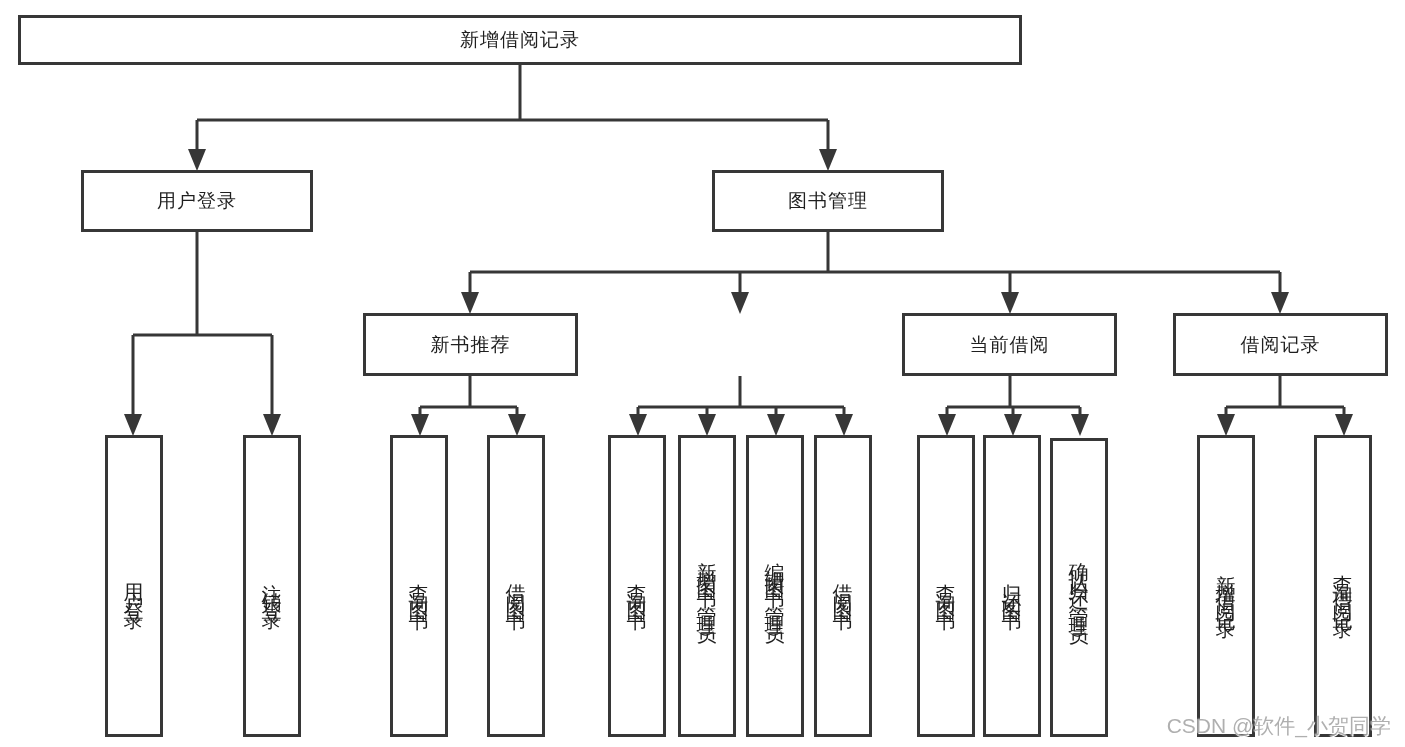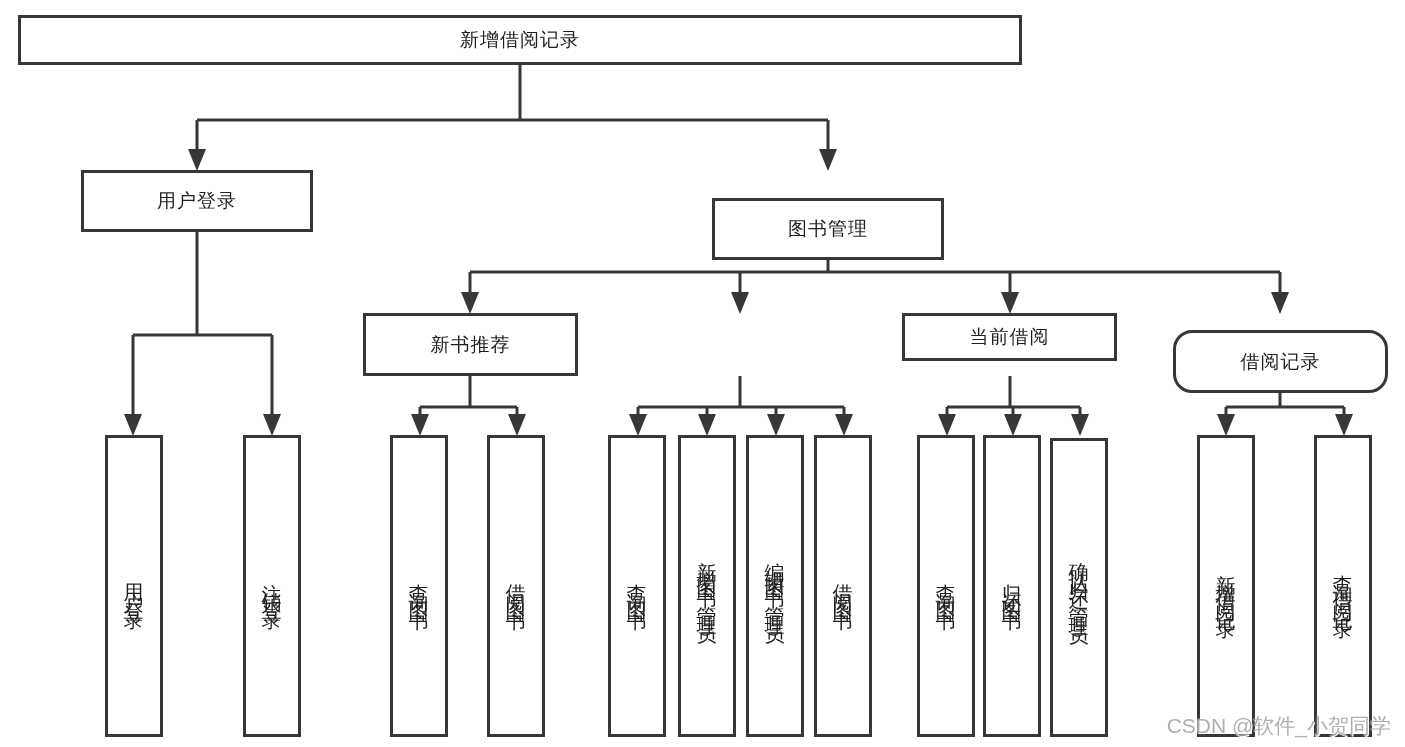--- a/index.html
+++ b/index.html
@@ -95,31 +95,31 @@
     </g>
   </svg>
 
   <div class="node h" style="left:18px; top:15px; width:1004px; height:50px;">
     <span>新增借阅记录</span>
   </div>
 
   <div class="node h" style="left:81px; top:170px; width:232px; height:62px;">
     <span>用户登录</span>
   </div>
-  <div class="node h" style="left:712px; top:170px; width:232px; height:62px;margin-top:28px;">
+  <div class="node h" style="left:712px; top:170px; width:232px; height:62px;">
     <span>图书管理</span>
   </div>
 
   <div class="node h" style="left:363px; top:313px; width:215px; height:63px;">
     <span>新书推荐</span>
   </div>
-  <div class="node h" style="left:902px; top:313px; width:215px; height:48px;">
+  <div class="node h" style="left:902px; top:313px; width:215px; height:63px;">
     <span>当前借阅</span>
   </div>
-  <div class="node h" style="left:1173px; top:330px; width:215px; height:63px;border-radius:19px;">
+  <div class="node h" style="left:1173px; top:313px; width:215px; height:63px;">
     <span>借阅记录</span>
   </div>
 
   <div class="node leaf" style="left:105px; top:435px; width:58px; height:302px;">
     <span class="vtext">用户登录</span>
   </div>
   <div class="node leaf" style="left:243px; top:435px; width:58px; height:302px;">
     <span class="vtext">注销登录</span>
   </div>
 

